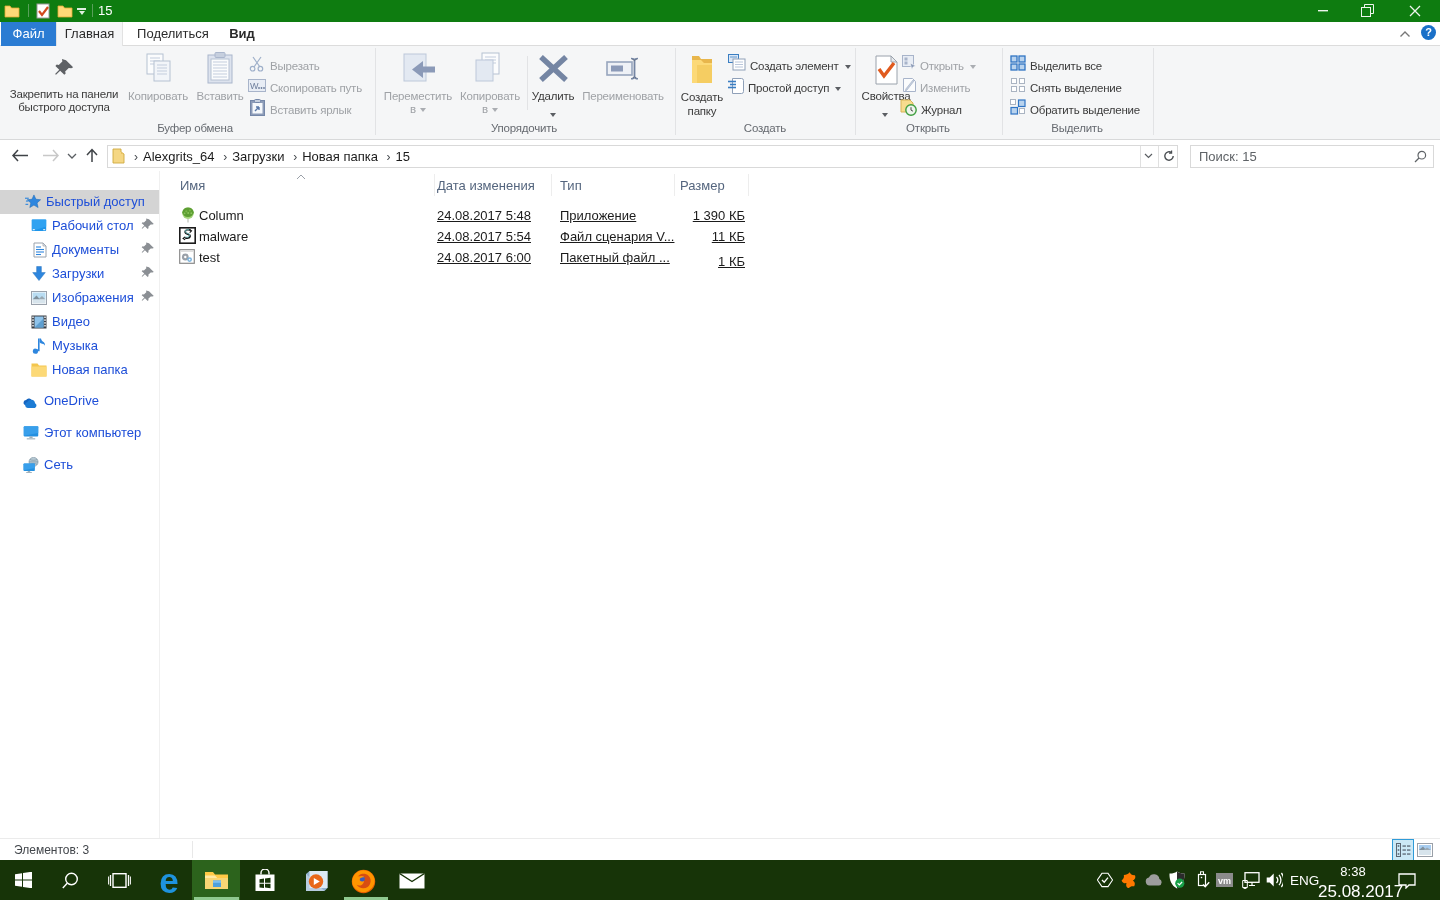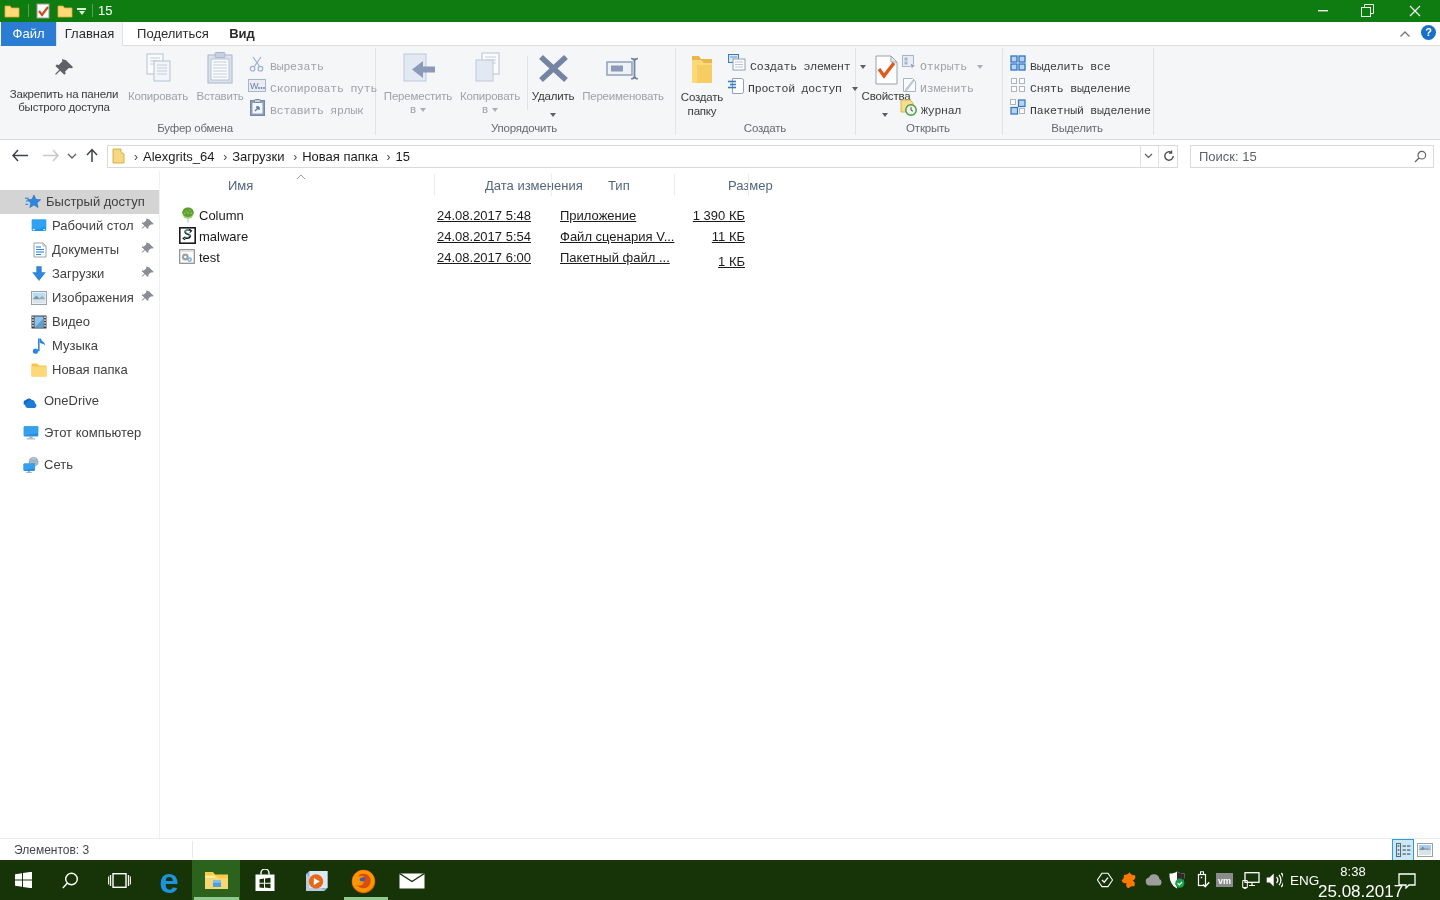--- a/index.html
+++ b/index.html
@@ -19,40 +19,40 @@
 #tab-home { left:56px; width:67px; background:#f5f6f7; border-left:1px solid #e2e2e2; border-right:1px solid #e2e2e2; height:25px; }
 #tab-share { left:123px; width:100px; }
 #tab-view { left:212px; width:60px;font-weight:bold; }
 
 
 #ribbon { position:absolute; left:0; top:46px; width:1440px; height:94px; background:#f5f6f7; border-bottom:1px solid #d8d9da; }
 .gsep { position:absolute; top:2px; width:1px; height:87px; background:#e2e3e5; }
 .bsep { position:absolute; top:10px; width:1px; height:54px; background:#e2e3e5; }
 .glabel { position:absolute; top:76px; width:120px; text-align:center; font-size:11.5px; letter-spacing:-0.2px; color:#666a70; }
 .rtext { position:absolute; text-align:center; font-size:11.5px; letter-spacing:-0.2px; color:#3b3b3b; }
-.smalltext { position:absolute; font-size:11.5px; letter-spacing:-0.2px; color:#3b3b3b; white-space:nowrap;font-family:Liberation Mono, monospace; }
+.smalltext { position:absolute; font-size:11.5px; letter-spacing:-0.2px; color:#3b3b3b; white-space:nowrap; }
 .rgray { color:#9fa2a6 !important; }
 .arr { display:inline-block; width:0; height:0; border-left:3px solid transparent; border-right:3px solid transparent; border-top:4px solid #5b5e63; vertical-align:middle; margin-left:3px; }
 .arrg { border-top-color:#aaadb2; }
 
 
 #navrow { position:absolute; left:0; top:140px; width:1440px; height:31px; background:#ffffff; }
 .navbox { position:absolute; top:5px; height:23px; background:#fff; border:1px solid #d9d9d9; }
 .crumb { color:#1b1b1b; font-size:13px; }
 .csep { color:#45494e; font-size:12px; padding:0 5px; }
 
 
 #main { position:absolute; left:0; top:171px; width:1440px; height:667px; background:#fff; }
 #sidebar { position:absolute; left:0; top:0; width:160px; height:667px; }
-.srow { position:absolute; left:0; height:24px; width:160px; line-height:24px; font-size:13px; color:#404040; }
+.srow { position:absolute; left:0; height:24px; width:160px; line-height:24px; font-size:13px; color:#1d4ed8; }
 .srow .lbl { position:absolute; top:0; }
 .sicon { position:absolute; top:4px; width:16px; height:16px; }
 .pin { position:absolute; left:141px; top:4px; width:14px; height:14px; }
 #filearea { position:absolute; left:160px; top:0; right:0; height:667px; }
-.hdr { position:absolute; top:7px; font-size:13px; color:#54657e;margin-left:48px; }
+.hdr { position:absolute; top:7px; font-size:13px; color:#54657e; }
 .hsep { position:absolute; top:3px; width:1px; height:22px; background:#ededed; }
 .fitem { position:absolute; font-size:13px; color:#1b1b1b; }
 .fcol { position:absolute; font-size:13px; color:#1b1b1b;text-decoration:underline; }
 
 
 #statusbar { position:absolute; left:0; top:838px; width:1440px; height:22px; background:#fff; border-top:1px solid #ebebeb; }
 
 
 #taskbar { position:absolute; left:0; top:860px; width:1440px; height:40px; background:#173408; }
 .tray { color:#fff; font-size:13px; }
@@ -290,21 +290,21 @@
   <svg class="abs" style="left:1010px;top:53px" width="16" height="16" viewBox="0 0 16 16">
     <g fill="#fff" stroke="#aab4c2">
         <rect x="0.5" y="0.5" width="5" height="5"></rect>
         <rect x="9.5" y="9.5" width="5" height="5"></rect>
       </g>
     <g fill="#b9d3ee" stroke="#2f74c4" stroke-width="1.2">
         <rect x="8.5" y="1" width="6.5" height="6.5"></rect>
         <rect x="1" y="8.5" width="6.5" height="6.5"></rect>
       </g>
   </svg>
-  <div class="smalltext" style="left:1030px;top:58px">Пакетный выделение</div>
+  <div class="smalltext" style="left:1030px;top:58px">Обратить выделение</div>
 </div>
 
 <div id="navrow">
   <svg class="abs" style="left:11px;top:9px" width="18" height="13" viewBox="0 0 18 13">
       <path d="M7 1L2 6.5 7 12M2 6.5h15" stroke="#3f4347" stroke-width="1.5" fill="none"></path>
     </svg>
   <svg class="abs" style="left:42px;top:9px" width="18" height="13" viewBox="0 0 18 13">
       <path d="M11 1l5 5.5-5 5.5M16 6.5H1" stroke="#c8c8c8" stroke-width="1.5" fill="none"></path>
     </svg>
   <svg class="abs" style="left:67px;top:13px" width="10" height="6" viewBox="0 0 10 6">

